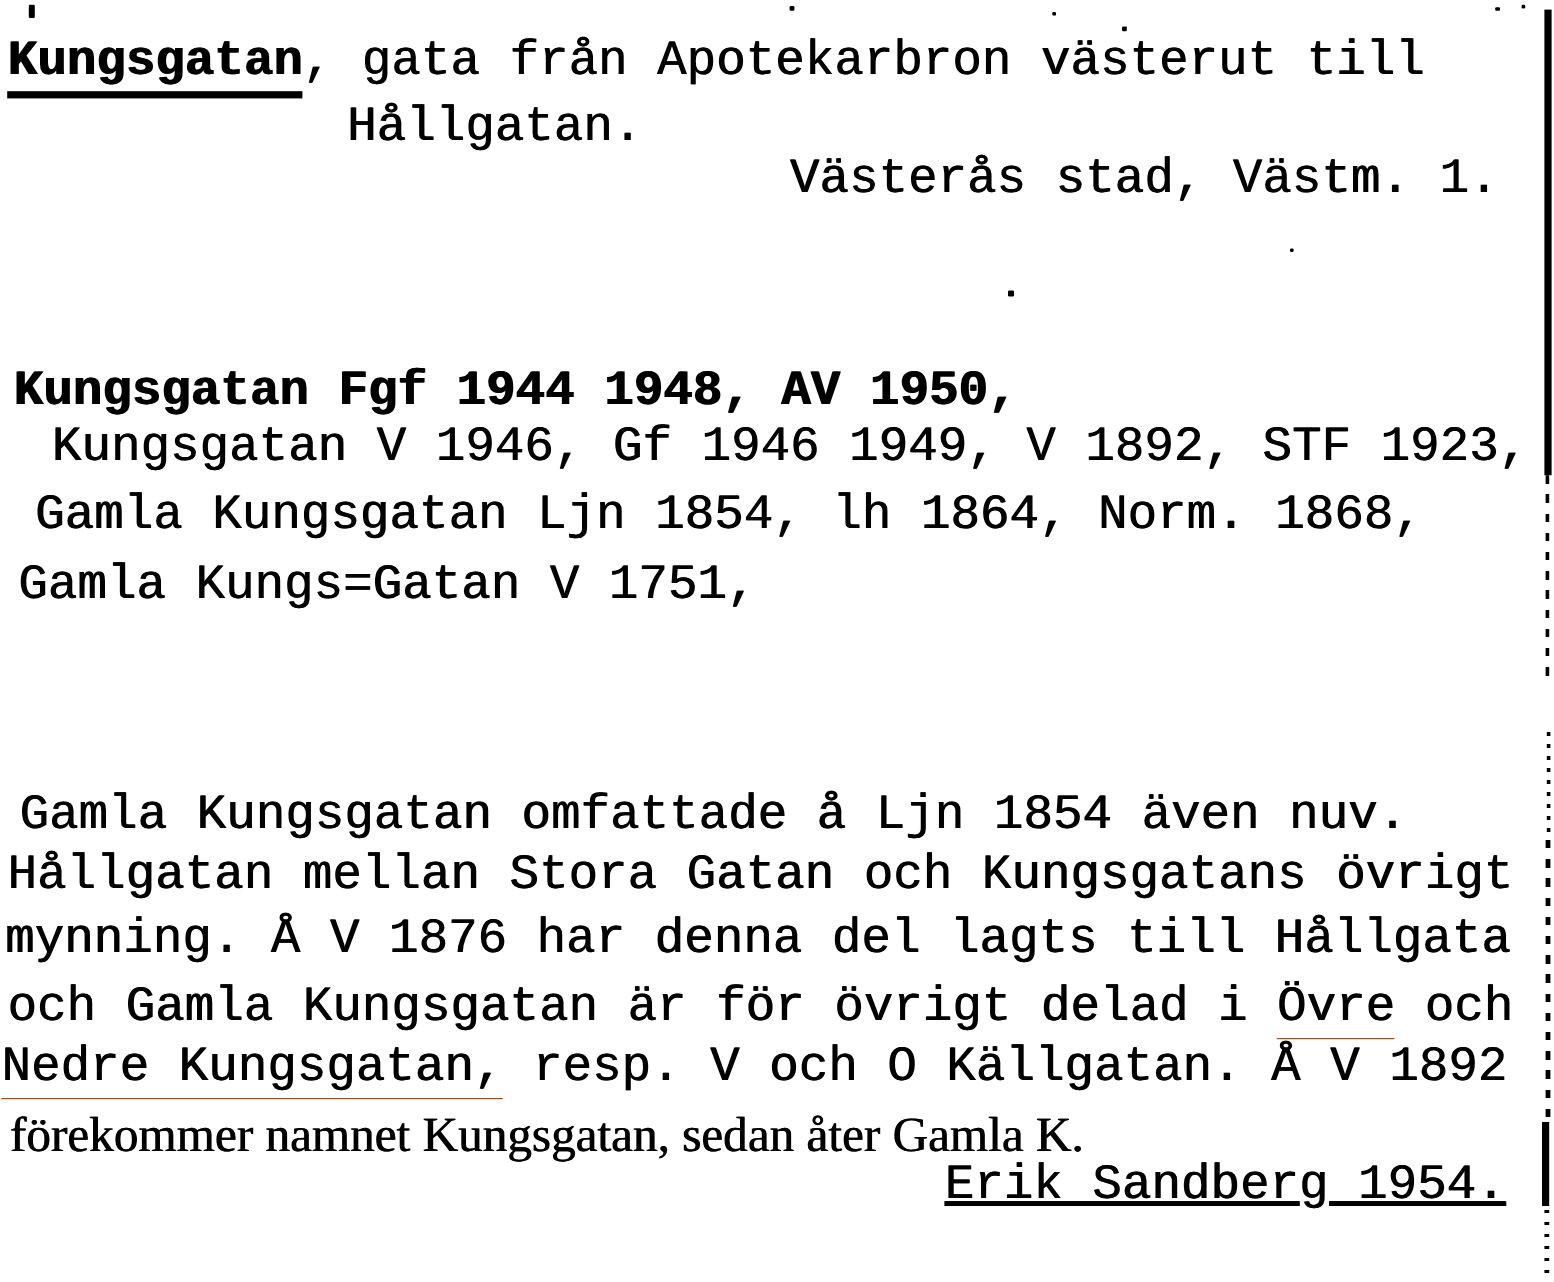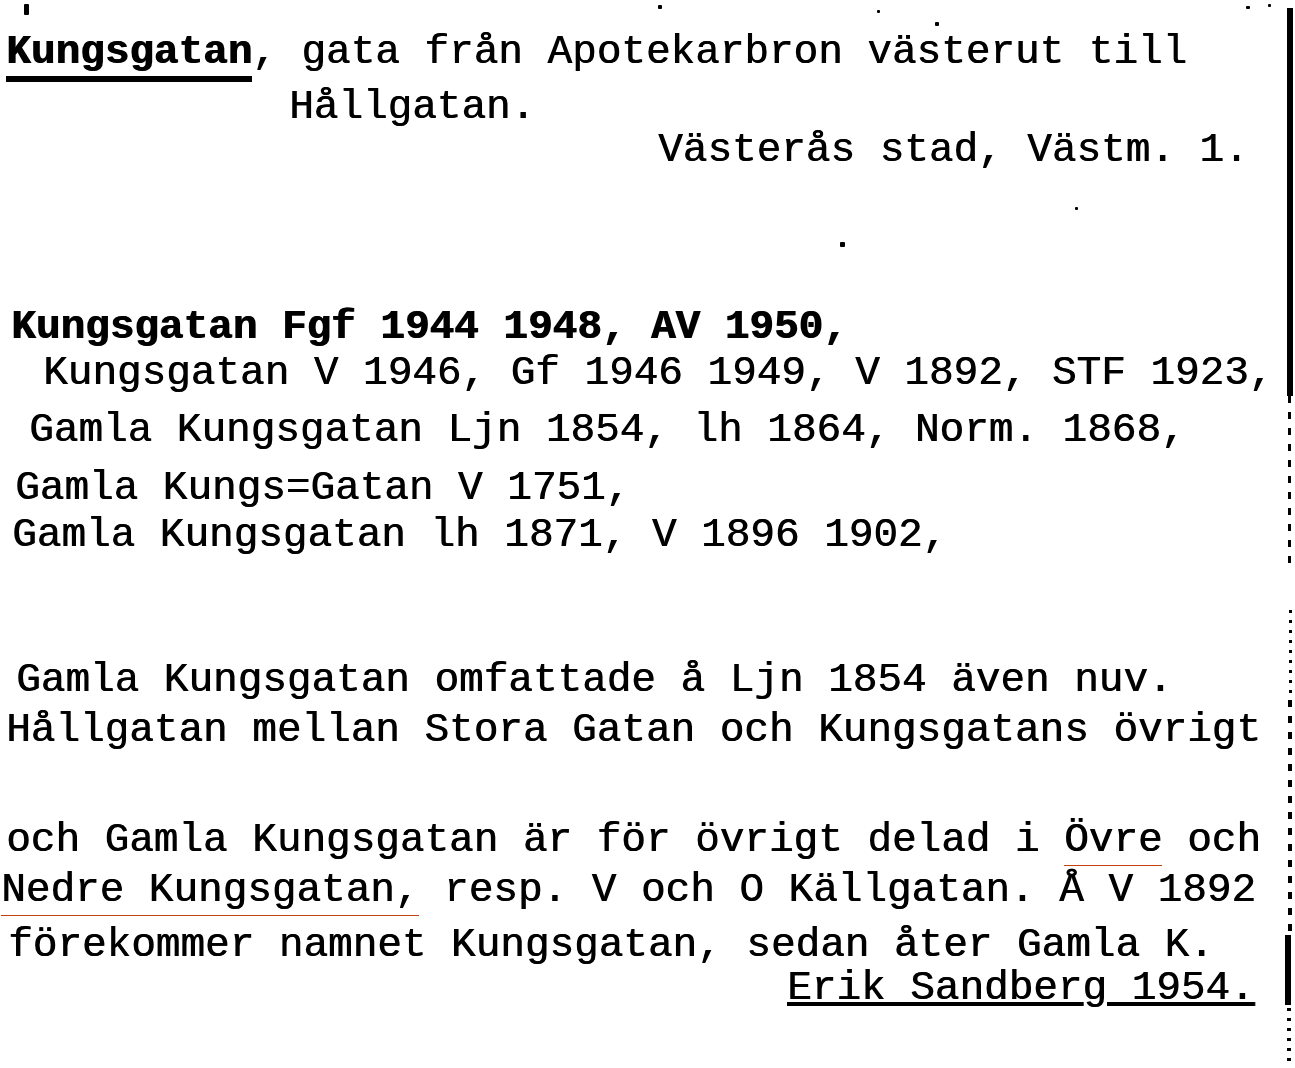--- a/index.html
+++ b/index.html
@@ -63,30 +63,30 @@
   <div class="line" style="left:6px; top:28px;"><span class="u-thick bold">Kungsgatan</span><span>, gata från Apotekarbron västerut till</span></div>
 
   <div class="line" style="left:289px; top:83px;">Hållgatan.</div>
 
   <div class="line" style="left:658px; top:126px;text-align:right;">Västerås stad, Västm. 1.</div>
 
   <div class="line bold" style="left:11px; top:303px;">Kungsgatan Fgf 1944 1948, AV 1950,</div>
   <div class="line" style="left:8px; top:349px;margin-left:35px;">Kungsgatan V 1946, Gf 1946 1949, V 1892, STF 1923,</div>
   <div class="line" style="left:29px; top:406px;">Gamla Kungsgatan Ljn 1854, lh 1864, Norm. 1868,</div>
   <div class="line" style="left:15px; top:464px;">Gamla Kungs=Gatan V 1751,</div>
-  <div class="line" style="left:12px; top:511px;">Gamla Kungsgatan lh 1871, V 1896 1902,</div>
 
   <div class="line" style="left:16px; top:656px;">Gamla Kungsgatan omfattade å Ljn 1854 även nuv.</div>
   <div class="line" style="left:6px; top:706px;">Hållgatan mellan Stora Gatan och Kungsgatans övrigt</div>
+  <div class="line" style="left:4px; top:759px;">mynning. Å V 1876 har denna del lagts till Hållgata</div>
 
   <div class="line" style="left:6px; top:816px;"><span>och Gamla Kungsgatan är för övrigt delad i </span><span class="u">Övre</span><span> och</span></div>
 
   <div class="line" style="left:1px; top:866px;"><span class="u">Nedre Kungsgatan,</span><span> resp. V och O Källgatan. Å V 1892</span></div>
 
-  <div class="line" style="left:8px; top:921px;">förekommer namnet Kungsgatan, sedan åter Gamla K.</div>
+  <div class="line" style="left:8px; top:921px;font-family:Liberation Serif, serif;">förekommer namnet Kungsgatan, sedan åter Gamla K.</div>
 
   <div class="line" style="left:787px; top:964px;text-decoration:underline;">Erik Sandberg 1954.</div>
 
   <div class="edge-seg" style="left:1287px; top:8px;   width:6px; height:388px;"></div>
   <div class="edge-dash" style="left:1288px; top:396px; width:3px; height:170px;"></div>
   <div class="edge-dot" style="left:1289px; top:610px; width:3px; height:90px;"></div>
   <div class="edge-dash" style="left:1288px; top:700px; width:4px; height:235px;"></div>
   <div class="edge-seg" style="left:1285px; top:935px; width:6px; height:70px;"></div>
   <div class="edge-dot" style="left:1287px; top:1008px; width:4px; height:55px;"></div>
 

